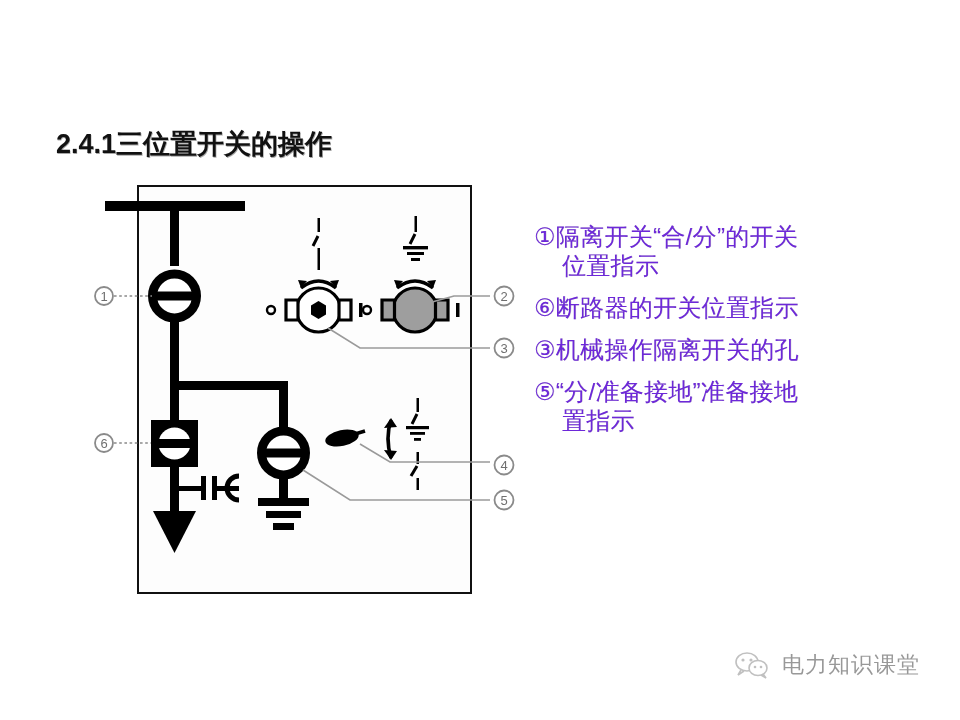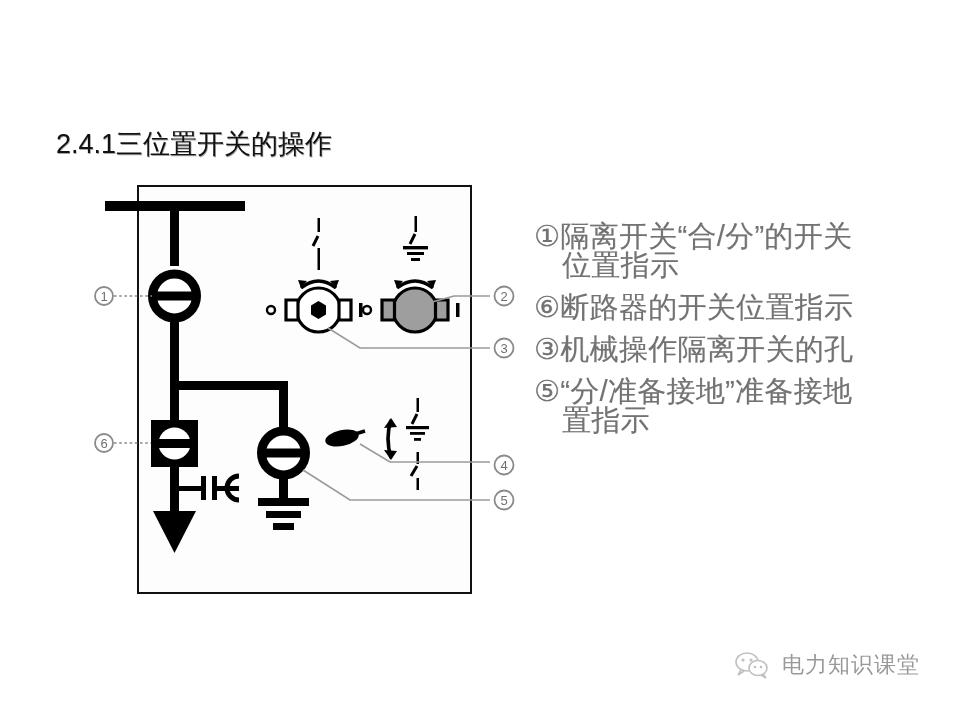--- a/index.html
+++ b/index.html
@@ -23,21 +23,21 @@
     height: 720px;
     background: #ffffff;
   }
 
   
   #title {
     position: absolute;
     left: 56px;
     top: 126px;
     font-size: 27px;
-    font-weight: normal;
+    font-weight: bold;
     letter-spacing: 0px;
     color: #111111;
     white-space: nowrap;
     text-shadow: 0.6px 0.6px 0 rgba(0,0,0,0.35);
   }
 
   
   #diagram-frame {
     position: absolute;
     left: 137px;
@@ -59,23 +59,23 @@
   }
 
   
   #legend-list {
     position: absolute;
     left: 534px;
     top: 222px;
     width: 410px;
   }
   .legend-item {
-    font-size: 29px;
+    font-size: 24px;
     line-height: 29px;
-    color: #737373;
+    color: #6d28d9;
     margin-bottom: 13px;
     letter-spacing: 0.3px;
     text-shadow: 0.4px 0.4px 0 rgba(0,0,0,0.22);
   }
   .legend-item .l2 {
     display: block;
     padding-left: 28px;
   }
 
   

